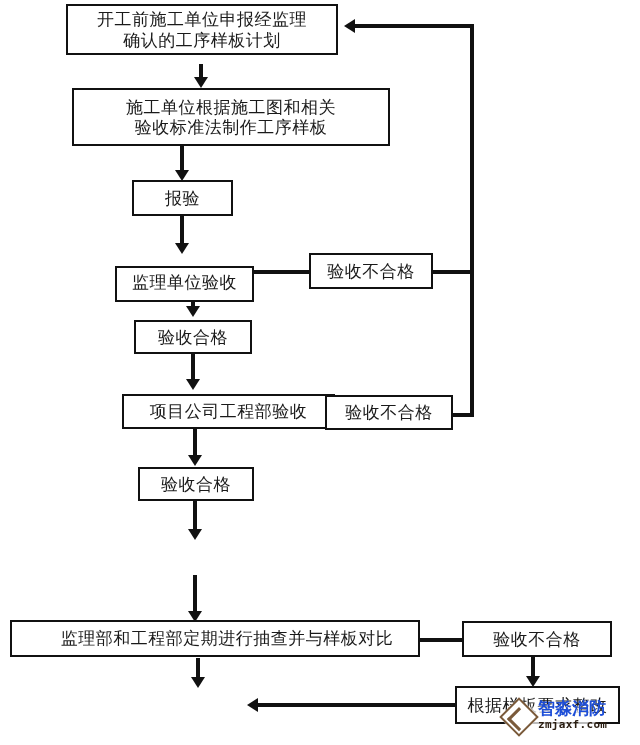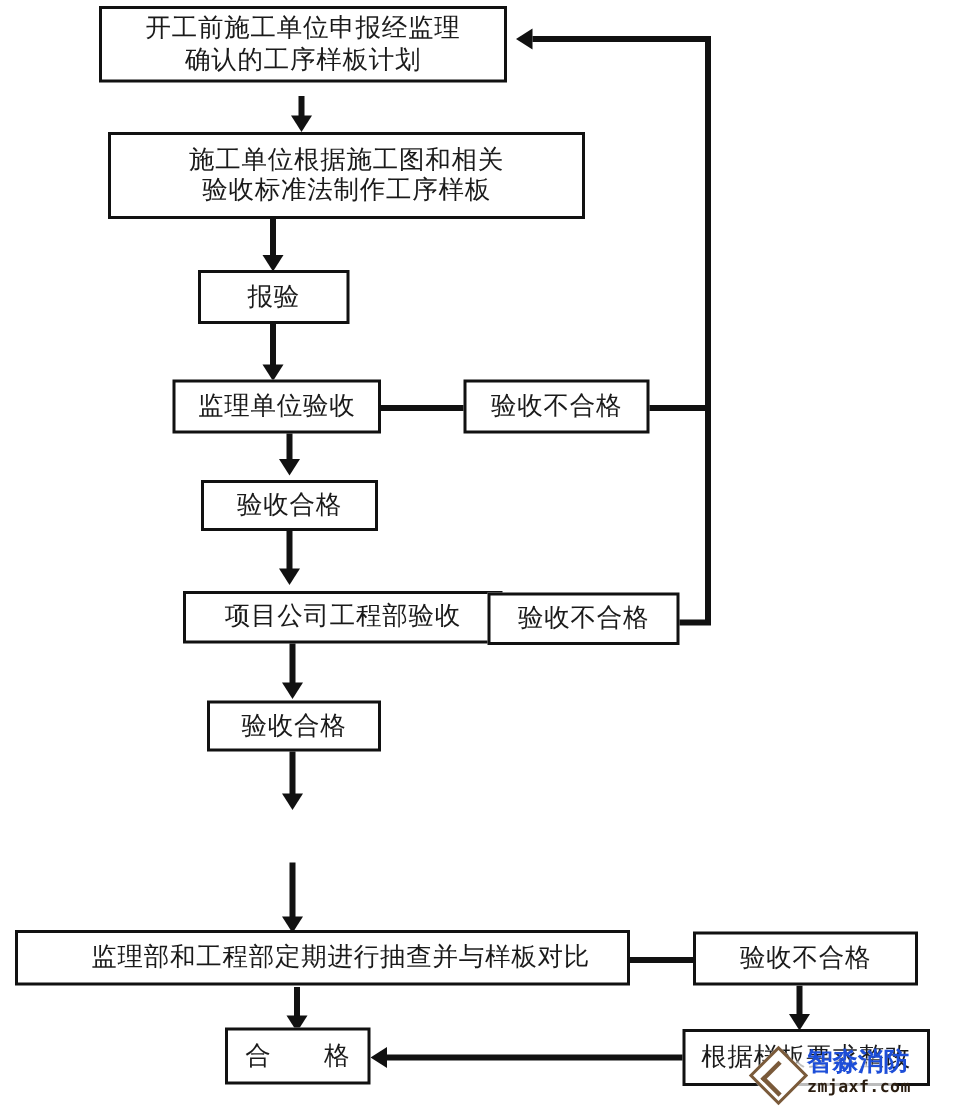--- a/index.html
+++ b/index.html
@@ -177,21 +177,21 @@
 
   <div class="node f17" style="left:72px; top:88px; width:318px; height:58px;">
     <span class="txt">施工单位根据施工图和相关
 验收标准法制作工序样板</span>
   </div>
 
   <div class="node f17" style="left:132px; top:180px; width:101px; height:36px;">
     <span class="txt">报验</span>
   </div>
 
-  <div class="node f17" style="left:115px; top:253px; width:139px; height:36px;">
+  <div class="node f17" style="left:115px; top:266px; width:139px; height:36px;font-family:Liberation Mono, monospace;">
     <span class="txt">监理单位验收</span>
   </div>
 
   <div class="node f17" style="left:309px; top:253px; width:124px; height:36px;">
     <span class="txt">验收不合格</span>
   </div>
 
   <div class="node f17" style="left:134px; top:320px; width:118px; height:34px;">
     <span class="txt">验收合格</span>
   </div>
@@ -210,23 +210,20 @@
 
 
   <div class="node f17" style="left:10px; top:620px; width:410px; height:37px;padding-left:24px;">
     <span class="txt">监理部和工程部定期进行抽查并与样板对比</span>
   </div>
 
   <div class="node f17" style="left:462px; top:621px; width:150px; height:36px;">
     <span class="txt">验收不合格</span>
   </div>
 
-  <div class="node f17" style="left:150px; top:685px; width:97px; height:38px;">
-    <span class="txt">合　　格</span>
-  </div>
 
   <div class="node f17" style="left:455px; top:686px; width:165px; height:38px;">
     <span class="txt">根据样板要求整改</span>
   </div>
 
   <div id="watermark" style="left:505px; top:700px;">
     <div class="wm-cloud"></div>
     <div class="wm-logo"></div>
     <div class="wm-text">
       <span class="wm-name">智淼消防</span>

